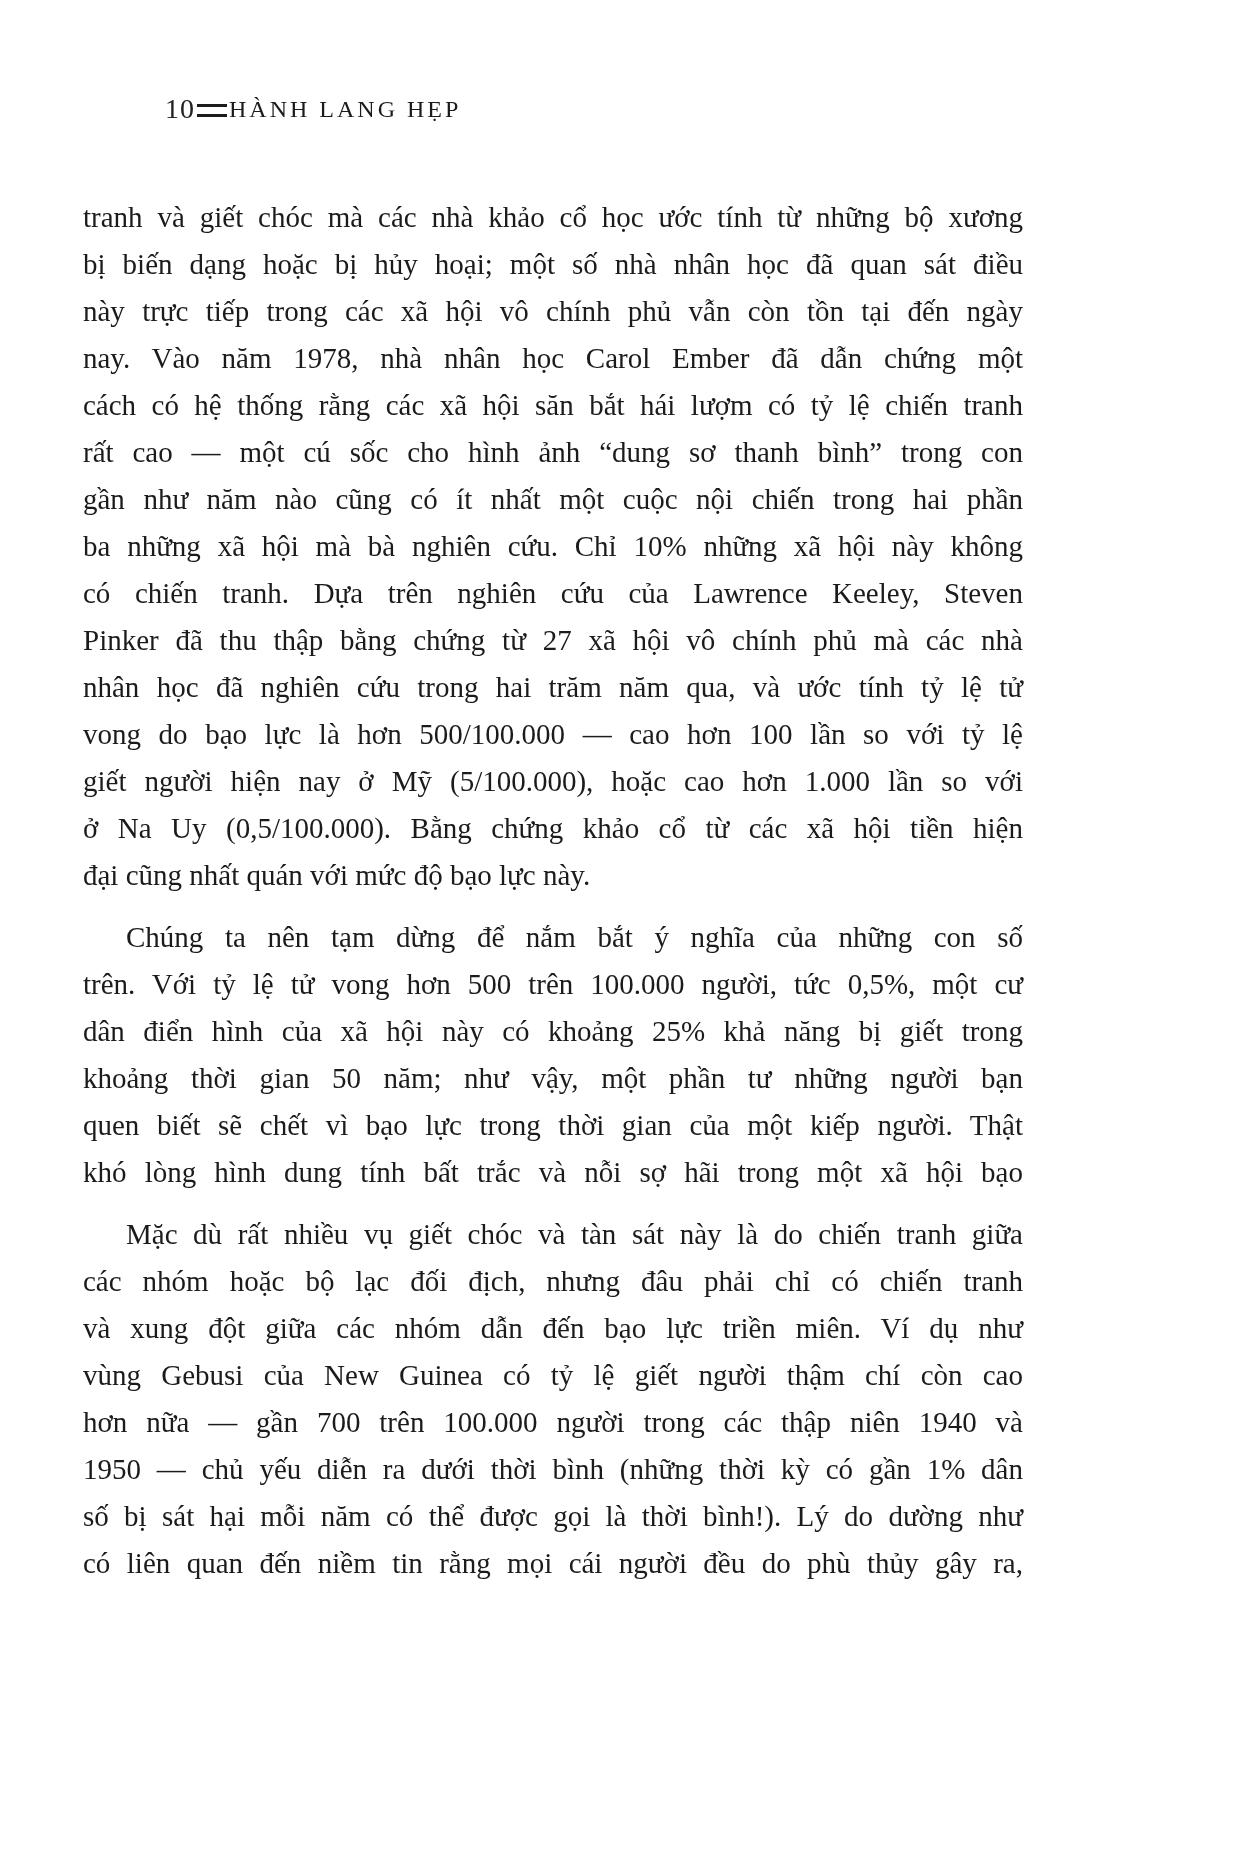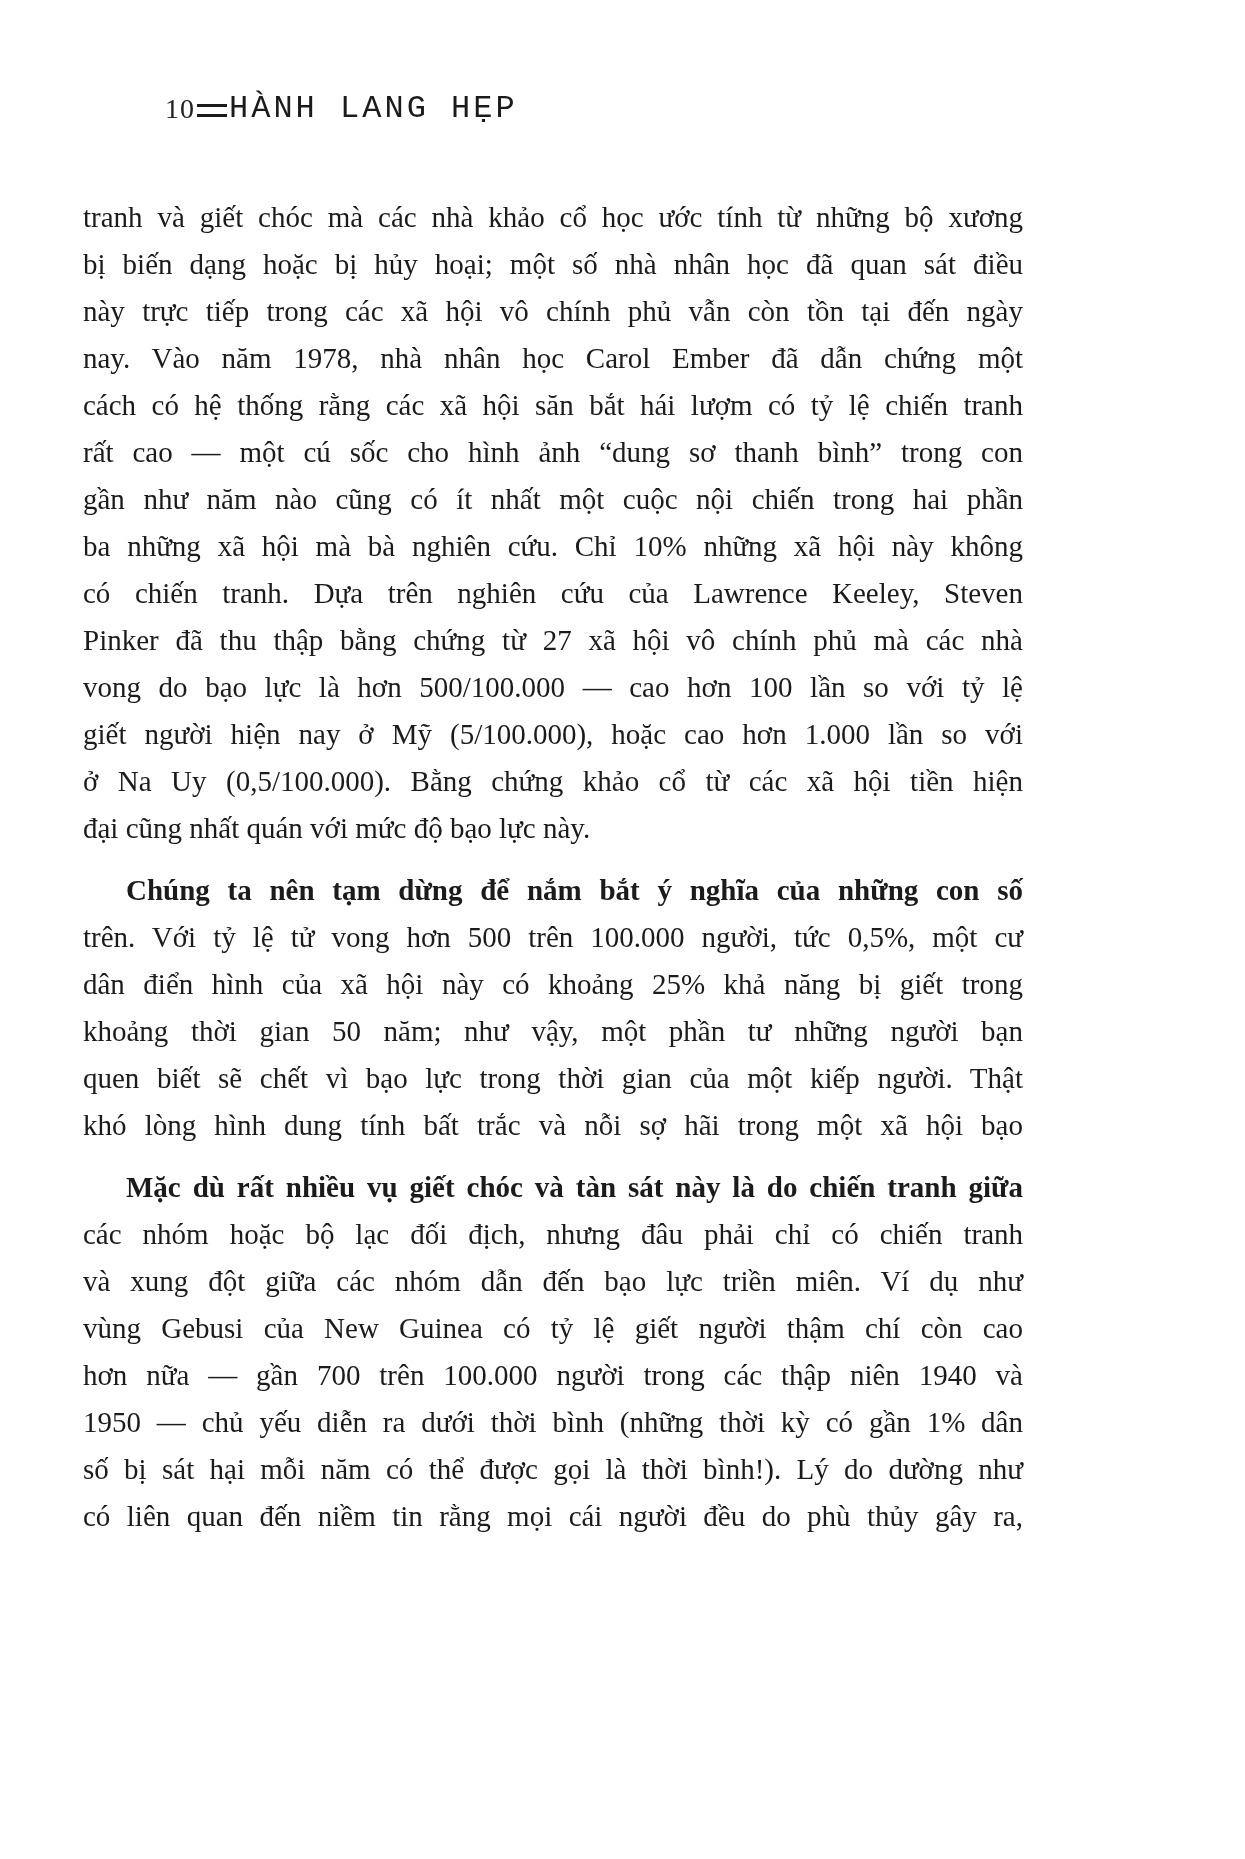--- a/index.html
+++ b/index.html
@@ -34,47 +34,45 @@
   .double-rule {
     display: inline-block;
     width: 30px;
     height: 13px;
     box-sizing: border-box;
     border-top: 3px solid #1b1b1b;
     border-bottom: 3px solid #1b1b1b;
     margin-top: 2px;
   }
   .book-title {
-    font-size: 32px;
+    font-size: 24px;
     line-height: 38px;
     letter-spacing: 3px;
     color: #1b1b1b;
     white-space: nowrap;
-    font-family: Liberation Mono, monospace;
   }
   .body-text {
     margin: 66px 140px 0 83px;
     width: 940px;
     font-size: 29px;
   }
   .para { margin: 0; }
   .para + .para { margin-top: 15px; }
   .line {
     line-height: 47px;
     height: 47px;
     text-align: justify;
     text-align-last: justify;
     white-space: normal;
   }
   .line.last {
     text-align-last: left;
   }
   .para.indent .line:first-child {
     text-indent: 43px;
-    font-weight: bold;
   }
 </style>
 </head>
 <body>
 
 <div class="page">
 
   <div class="running-header">
     <span class="page-number">10</span>
     <span class="double-rule"></span>
@@ -86,20 +84,21 @@
         <div class="line">tranh và giết chóc mà các nhà khảo cổ học ước tính từ những bộ xương</div>
         <div class="line">bị biến dạng hoặc bị hủy hoại; một số nhà nhân học đã quan sát điều</div>
         <div class="line">này trực tiếp trong các xã hội vô chính phủ vẫn còn tồn tại đến ngày</div>
         <div class="line">nay. Vào năm 1978, nhà nhân học Carol Ember đã dẫn chứng một</div>
         <div class="line">cách có hệ thống rằng các xã hội săn bắt hái lượm có tỷ lệ chiến tranh</div>
         <div class="line">rất cao — một cú sốc cho hình ảnh “dung sơ thanh bình” trong con</div>
         <div class="line">gần như năm nào cũng có ít nhất một cuộc nội chiến trong hai phần</div>
         <div class="line">ba những xã hội mà bà nghiên cứu. Chỉ 10% những xã hội này không</div>
         <div class="line">có chiến tranh. Dựa trên nghiên cứu của Lawrence Keeley, Steven</div>
         <div class="line">Pinker đã thu thập bằng chứng từ 27 xã hội vô chính phủ mà các nhà</div>
+        <div class="line">nhân học đã nghiên cứu trong hai trăm năm qua, và ước tính tỷ lệ tử</div>
         <div class="line">vong do bạo lực là hơn 500/100.000 — cao hơn 100 lần so với tỷ lệ</div>
         <div class="line">giết người hiện nay ở Mỹ (5/100.000), hoặc cao hơn 1.000 lần so với</div>
         <div class="line">ở Na Uy (0,5/100.000). Bằng chứng khảo cổ từ các xã hội tiền hiện</div>
         <div class="line last">đại cũng nhất quán với mức độ bạo lực này.</div>
       </div>
       <div class="para indent">
         <div class="line">Chúng ta nên tạm dừng để nắm bắt ý nghĩa của những con số</div>
         <div class="line">trên. Với tỷ lệ tử vong hơn 500 trên 100.000 người, tức 0,5%, một cư</div>
         <div class="line">dân điển hình của xã hội này có khoảng 25% khả năng bị giết trong</div>
         <div class="line">khoảng thời gian 50 năm; như vậy, một phần tư những người bạn</div>

